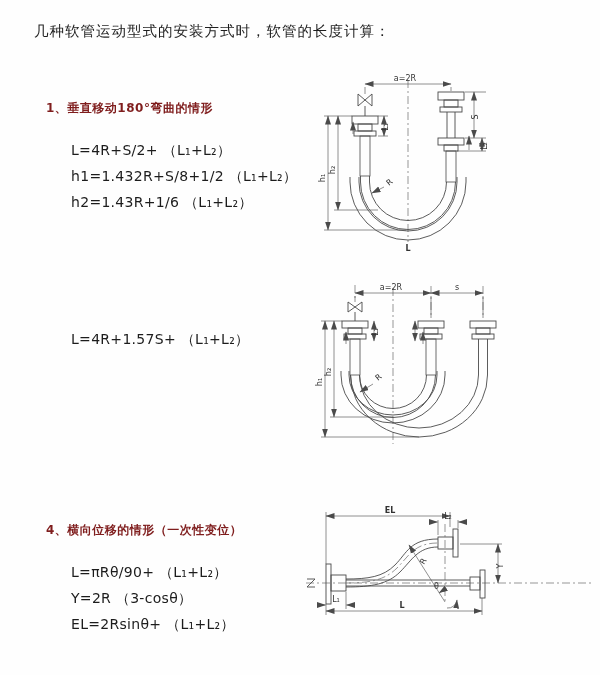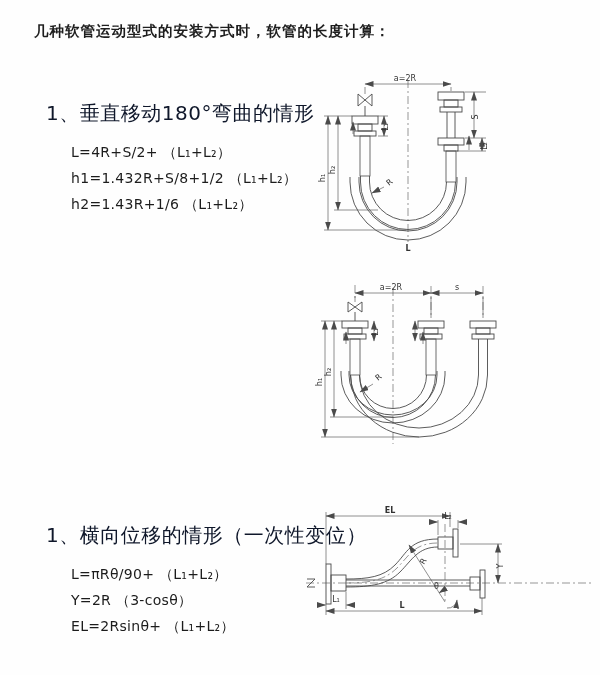--- a/index.html
+++ b/index.html
@@ -5,26 +5,26 @@
   html,body{margin:0;padding:0;}
   body{
     width:600px;height:675px;position:relative;overflow:hidden;
     background:#ffffff;
     font-family:"DejaVu Sans","Liberation Sans",sans-serif;
     color:#222;
   }
   .page{position:absolute;inset:0;background:#fefefe;}
   .title{
     position:absolute;left:34px;top:22px;
-    font-size:14.5px;font-weight:bold;letter-spacing:1px;color:#1e1e1e;
+    font-size:14.5px;font-weight:normal;letter-spacing:1px;color:#1e1e1e;
     white-space:nowrap;
   }
   .section{position:absolute;left:46px;}
-  .heading{font-size:20px;font-weight:normal;letter-spacing:0.5px;color:#0f172a;white-space:nowrap;}
-  .formulas{margin:12px 0 0 25px;font-size:14px;line-height:26px;letter-spacing:0.3px;color:#1c1c1c;white-space:nowrap;}
+  .heading{font-size:12px;font-weight:bold;letter-spacing:0.5px;color:#7f1d1d;white-space:nowrap;}
+  .formulas{margin:20px 0 0 25px;font-size:14px;line-height:26px;letter-spacing:0.3px;color:#1c1c1c;white-space:nowrap;}
   svg.diag{position:absolute;overflow:visible;}
   .ln path,.ln rect,.ln line{fill:none;stroke:#4a4a4a;stroke-width:0.9;}
   .ln rect.braid{stroke-width:0.8;}
   .cl{stroke-dasharray:8 3 2 3;stroke-width:0.7 !important;stroke:#6a6a6a !important;}
   .dim path,.dim line{fill:none;stroke:#555;stroke-width:0.65;}
   .lbl text{fill:#333;font-size:8px;font-family:"DejaVu Sans","Liberation Sans",sans-serif;}
 </style>
 </head>
 <body>
 
@@ -36,25 +36,26 @@
     <div class="heading">1、垂直移动180°弯曲的情形</div>
     <div class="formulas">
       <div>L=4R+S/2+ （L₁+L₂）</div>
       <div>h1=1.432R+S/8+1/2 （L₁+L₂）</div>
       <div>h2=1.43R+1/6 （L₁+L₂）</div>
     </div>
   </div>
 
   <div class="section" style="top:306px">
     <div class="formulas">
+      <div>L=4R+1.57S+ （L₁+L₂）</div>
     </div>
   </div>
 
   <div class="section" style="top:522px">
-    <div class="heading">1、横向位移的情形（一次性变位）</div>
+    <div class="heading">4、横向位移的情形（一次性变位）</div>
     <div class="formulas">
       <div>L=πRθ/90+ （L₁+L₂）</div>
       <div>Y=2R （3-cosθ）</div>
       <div>EL=2Rsinθ+ （L₁+L₂）</div>
     </div>
   </div>
 
   <svg class="diag" style="left:308px;top:70px" width="285" height="192" viewBox="0 0 285 192">
     <defs>
       <marker id="m1" markerWidth="10" markerHeight="8" refX="8.5" refY="3" orient="auto-start-reverse" markerUnits="userSpaceOnUse">

